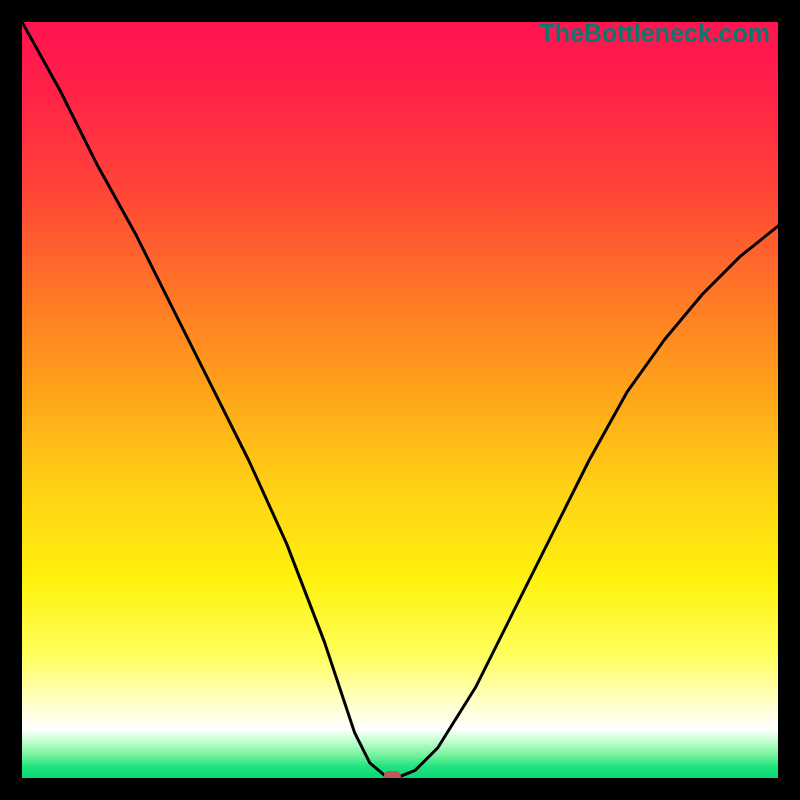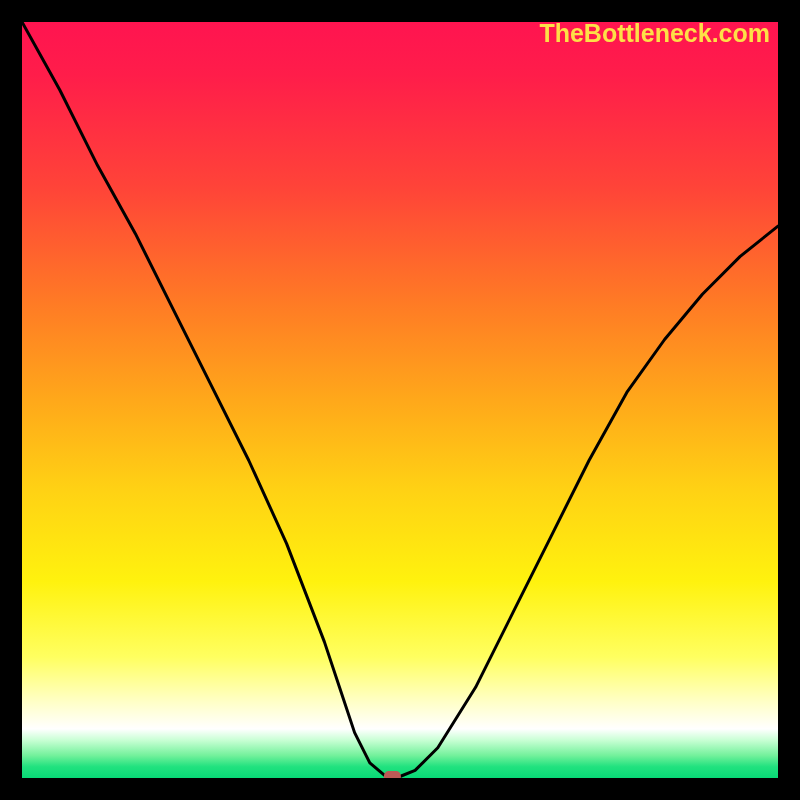--- a/index.html
+++ b/index.html
@@ -45,21 +45,21 @@
       #74f19c 97%,
       #21e27f 98.5%,
       #08d976 100%
     );
   }
   .watermark {
     position: absolute;
     right: 8px;
     top: -3px;
     font: 600 25px Arial, Helvetica, sans-serif;
-    color: #fde047;
+    color: #0f766e;
     letter-spacing: 0px;
   }
   svg.curve {
     position: absolute;
     inset: 0;
     width: 100%;
     height: 100%;
   }
   .marker {
     fill: #bb5a56;

